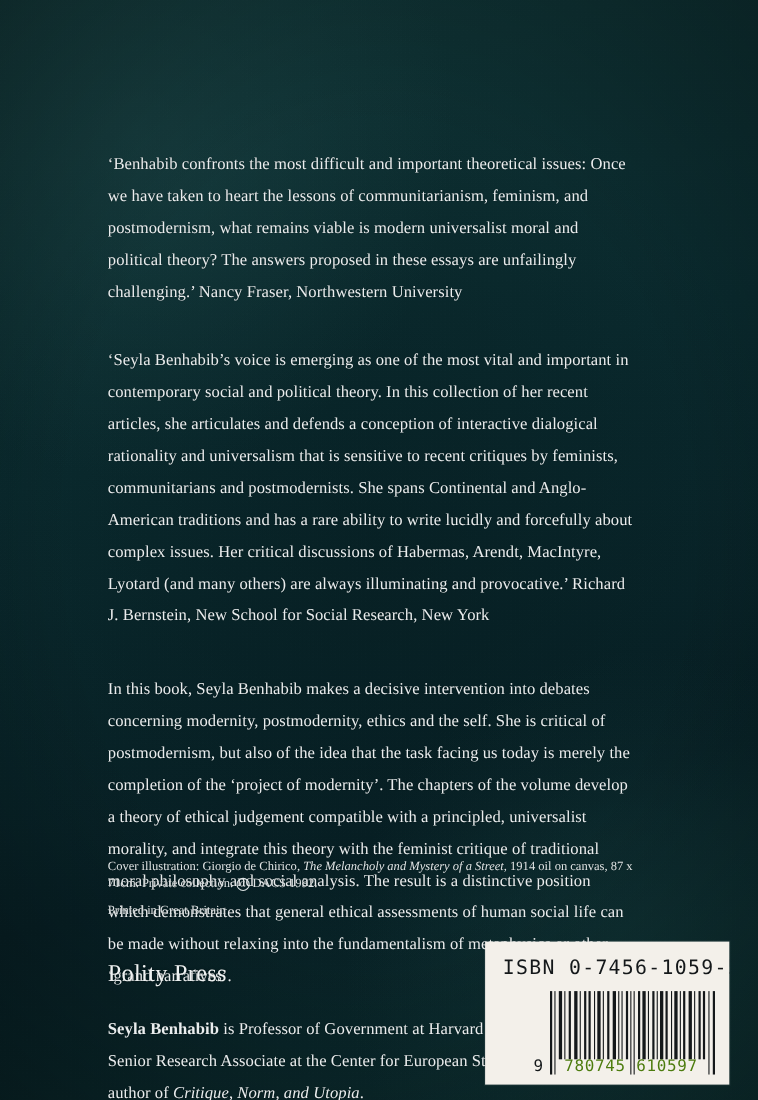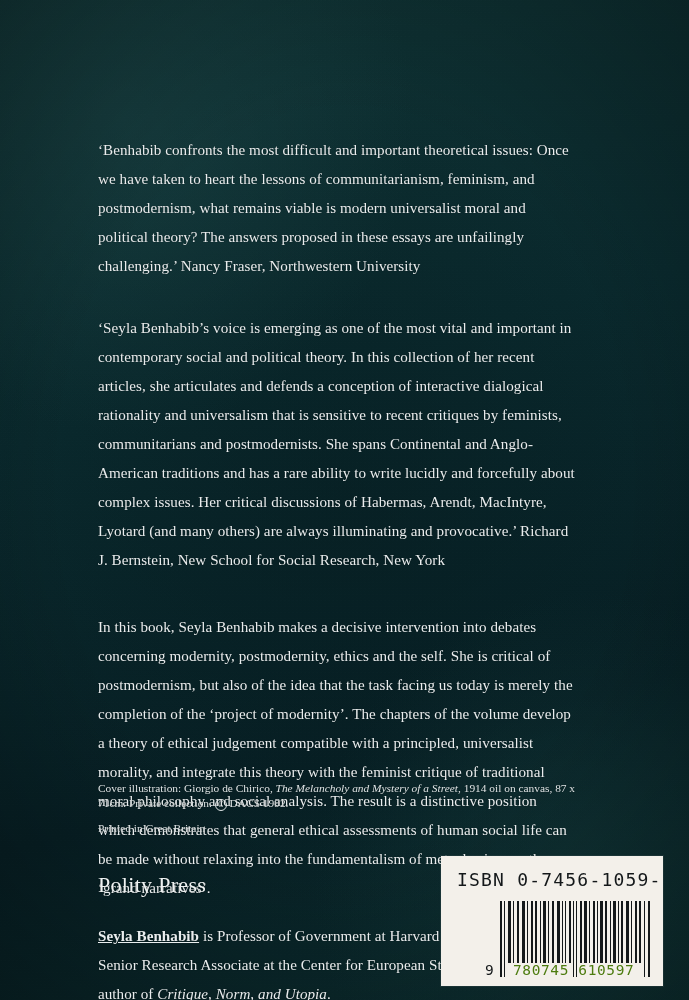--- a/index.html
+++ b/index.html
@@ -56,21 +56,21 @@
     font-size: 15.1px;
     line-height: 29px;
     letter-spacing: 0.06px;
     color: #e9edee;
     text-shadow: 0 0 1px rgba(0,0,0,0.55);
   }
   p.gap-large { margin-bottom: 33px; }
   p.gap-xlarge { margin-bottom: 38px; }
 
   .author-note { margin-bottom: 24px; }
-  .author-note b { font-weight: bold; text-decoration: underline; }
+  .author-note b { font-weight: bold; }
   .author-note i { font-style: italic; }
 
   .credits {
     position: absolute;
     left: 98px;
     top: 781px;
     width: 490px;
     z-index: 3;
   }
   p.small {

